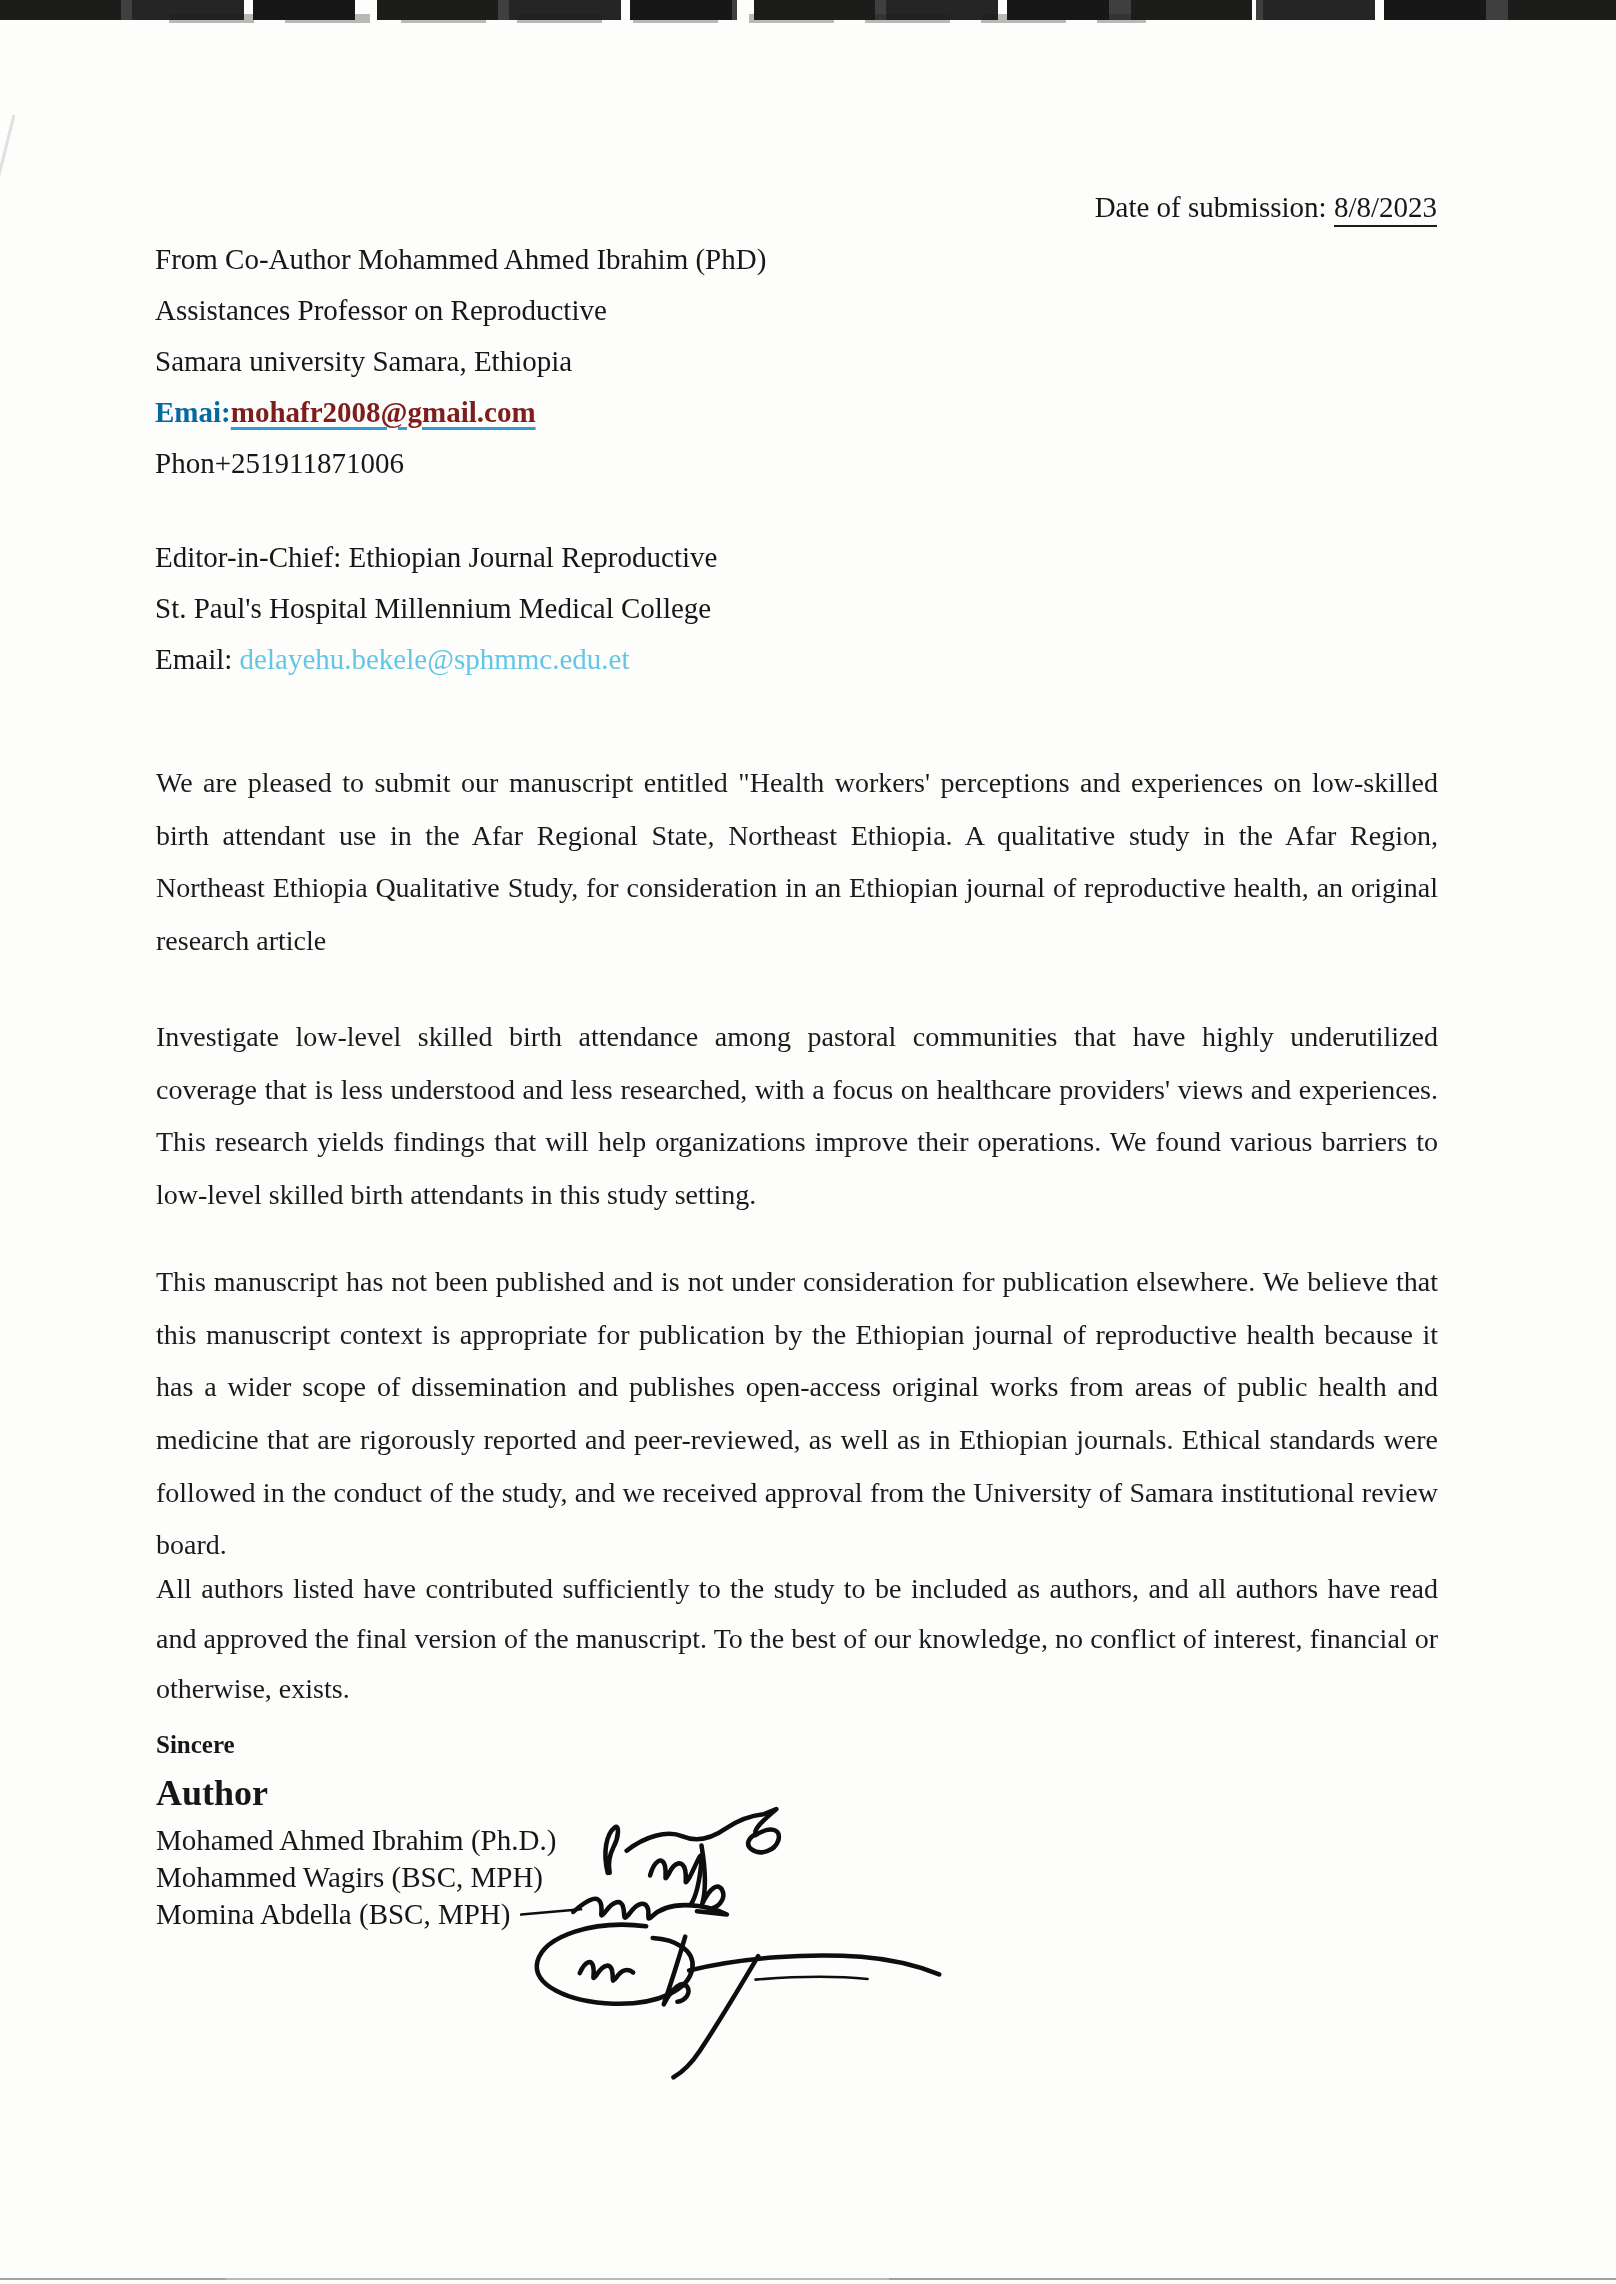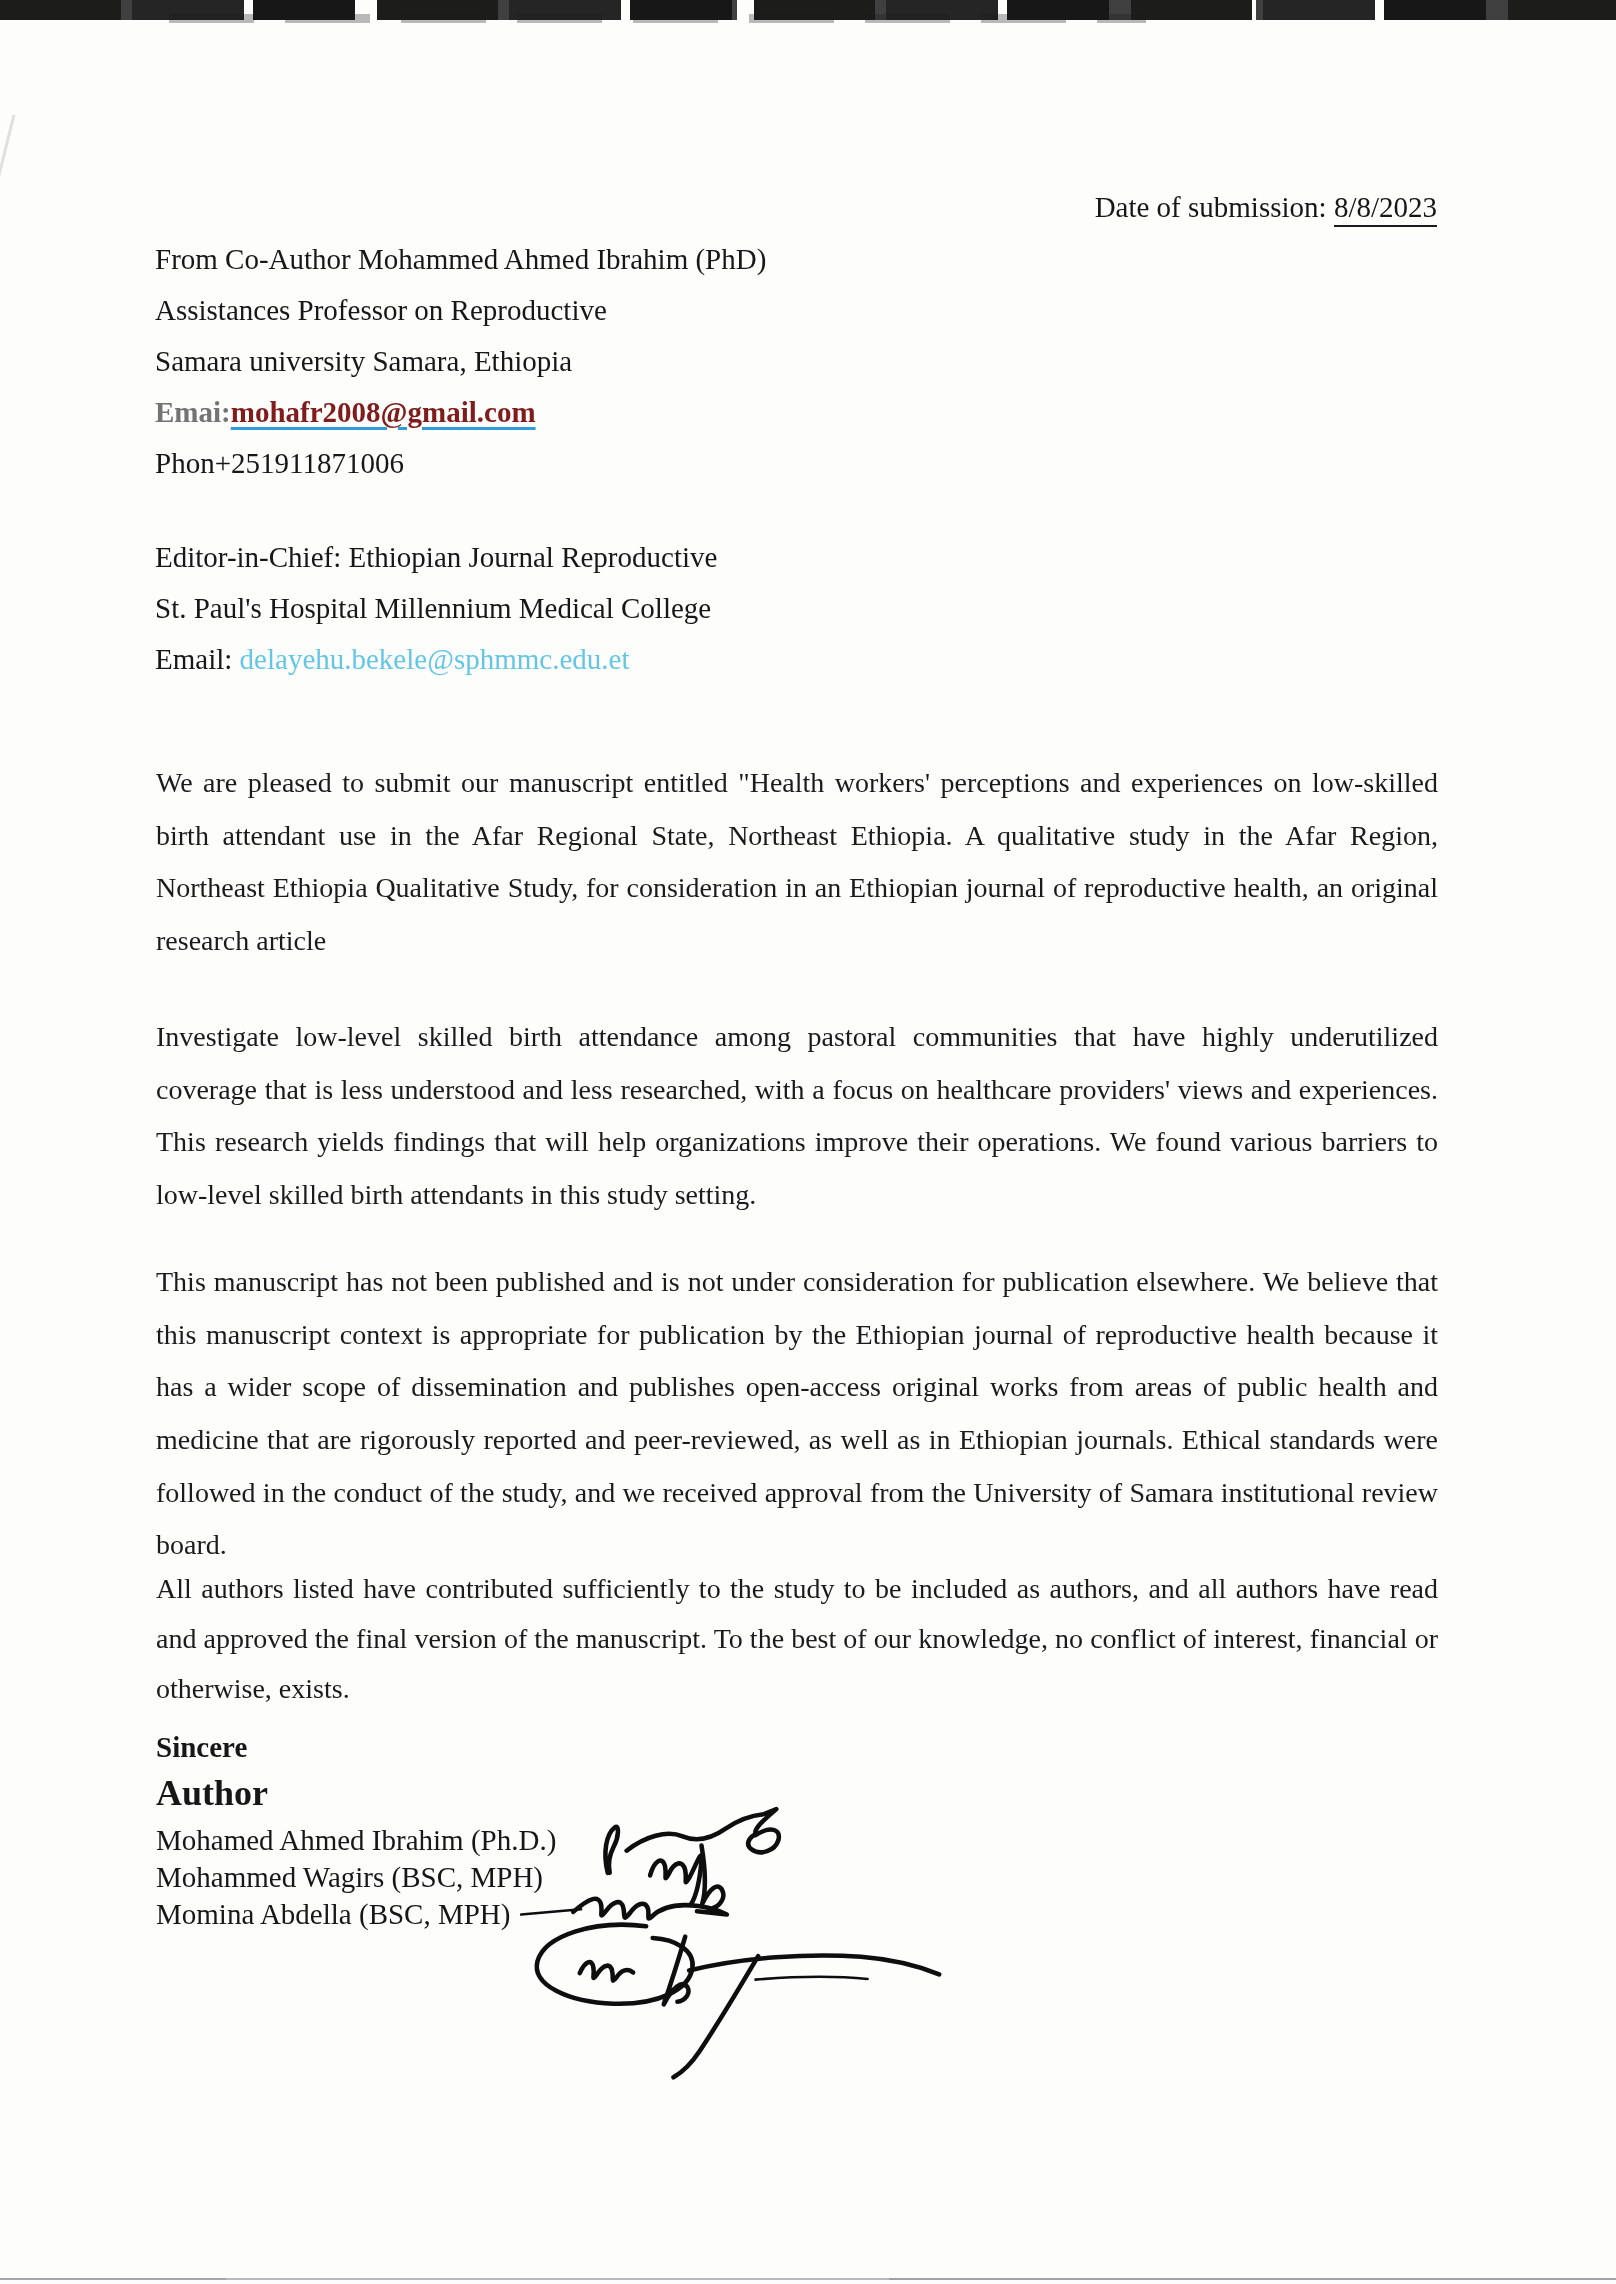--- a/index.html
+++ b/index.html
@@ -45,42 +45,42 @@
   .date-line {
     position: absolute; top: 192px; right: 179px;
     font-size: 29px; line-height: 1.1; white-space: nowrap;
   }
   .date-value { border-bottom: 2px solid #1c1c1c; padding-bottom: 2px; margin-top: 24px; }
 
   .sender { position: absolute; left: 155px; top: 245px; font-size: 29px; }
   .recipient { position: absolute; left: 155px; top: 543px; font-size: 29px; }
   .hline { line-height: 1.0; margin-bottom: 22px; white-space: nowrap; }
 
-  .email-label-bold { font-weight: bold; color: #737373; }
+  .email-label-bold { font-weight: bold; color: #0369a1; }
   a.email-link { cursor: pointer; }
   .email-primary {
     color: #7f1d1d; font-weight: bold;
     text-decoration: underline; text-decoration-color: #2f9cd8; text-decoration-thickness: 2.6px; text-underline-offset: 4.6px;
   }
   .email-secondary {
     color: #63c6e4;
     text-decoration-color: #63c6e4; text-decoration-thickness: 2px; text-underline-offset: 4.6px;
   }
 
   .para {
     position: absolute; left: 156px; width: 1282px;
     font-size: 28px; line-height: 1.88; text-align: justify;
     color: #1b1b1b;
   }
   #para-1 { top: 757px; }
   #para-2 { top: 1011px; }
   #para-3 { top: 1256px; }
   #para-4 { top: 1564px; line-height: 1.78; }
 
-  .sincere  { position: absolute; left: 156px; top: 1731px; font-size: 29px; font-weight: bold; }
+  .sincere  { position: absolute; left: 156px; top: 1731px; font-size: 25px; font-weight: bold; }
   .author-h { position: absolute; left: 156px; top: 1772px; font-size: 36px; font-weight: bold; }
 
   .names { position: absolute; left: 156px; top: 1822px; font-size: 29px; line-height: 1.28; }
 
   .signature { position: absolute; left: 482px; top: 1783px; width: 495px; height: 306px; }
   .signature path { fill: none; stroke: #0e0e0e; stroke-width: 7; stroke-linecap: round; stroke-linejoin: round; }
   .signature .thin { stroke-width: 4; }
 </style>
 </head>
 <body>

